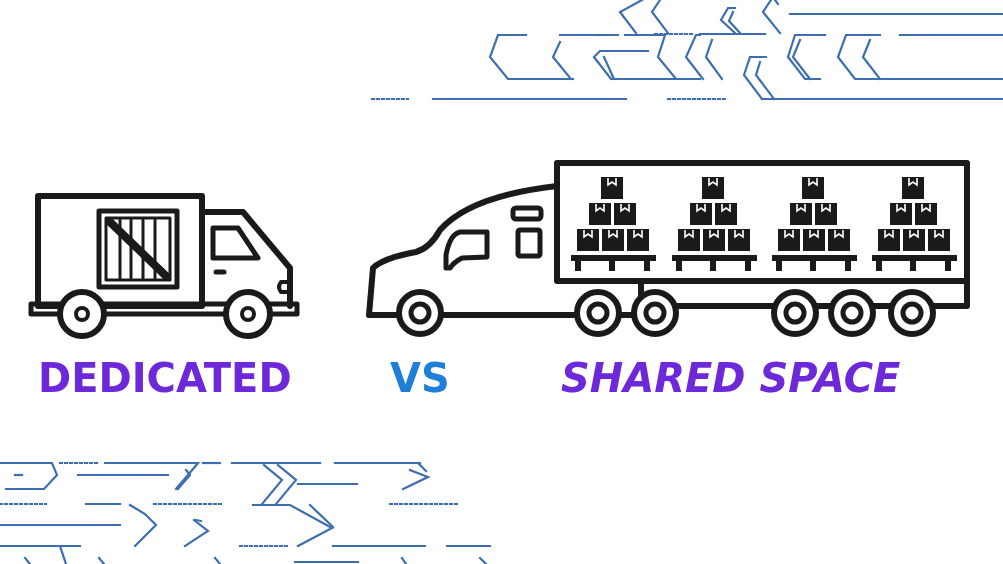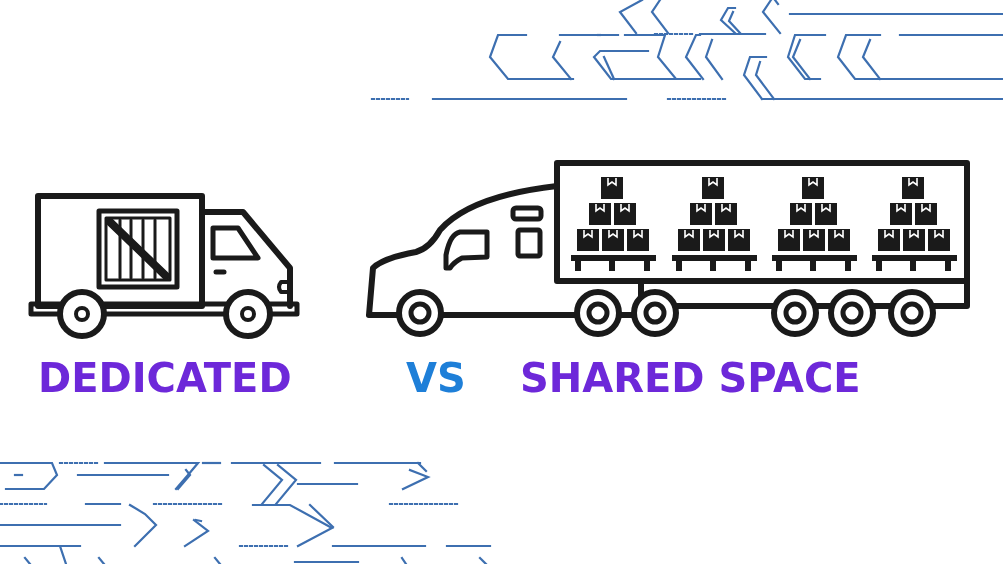--- a/index.html
+++ b/index.html
@@ -1,21 +1,21 @@
 <!DOCTYPE html>
 <html><head>
 <meta charset="utf-8">
 <style>
   html,body{margin:0;padding:0;background:#ffffff;}
   body{width:1003px;height:564px;position:relative;overflow:hidden;font-family:"DejaVu Sans","Liberation Sans",sans-serif;}
   svg{position:absolute;left:0;top:0;}
   .label{position:absolute;font-weight:bold;letter-spacing:0px;font-size:40px;line-height:1;color:#6d28d9;font-family:"DejaVu Sans",sans-serif;}
   #lbl-left{left:38px;top:358px;}
-  #lbl-vs{left:390px;top:358px;color:#1e7fd8;margin-left:16px;}
-  #lbl-right{left:520px;top:358px;}
+  #lbl-vs{left:390px;top:358px;color:#1e7fd8;}
+  #lbl-right{left:561px;top:358px;font-style:italic;}
 </style>
 </head>
 <body>
 
 <svg width="1003" height="564" viewBox="0 0 1003 564">
   <g fill="none" stroke="#3d6fb0" stroke-width="2.2" stroke-linecap="square">
 
     <line x1="372" y1="99" x2="408" y2="99" stroke-dasharray="2,3"></line>
     <line x1="433" y1="99" x2="626" y2="99"></line>
     <line x1="668" y1="99" x2="725" y2="99" stroke-dasharray="2,3"></line>

